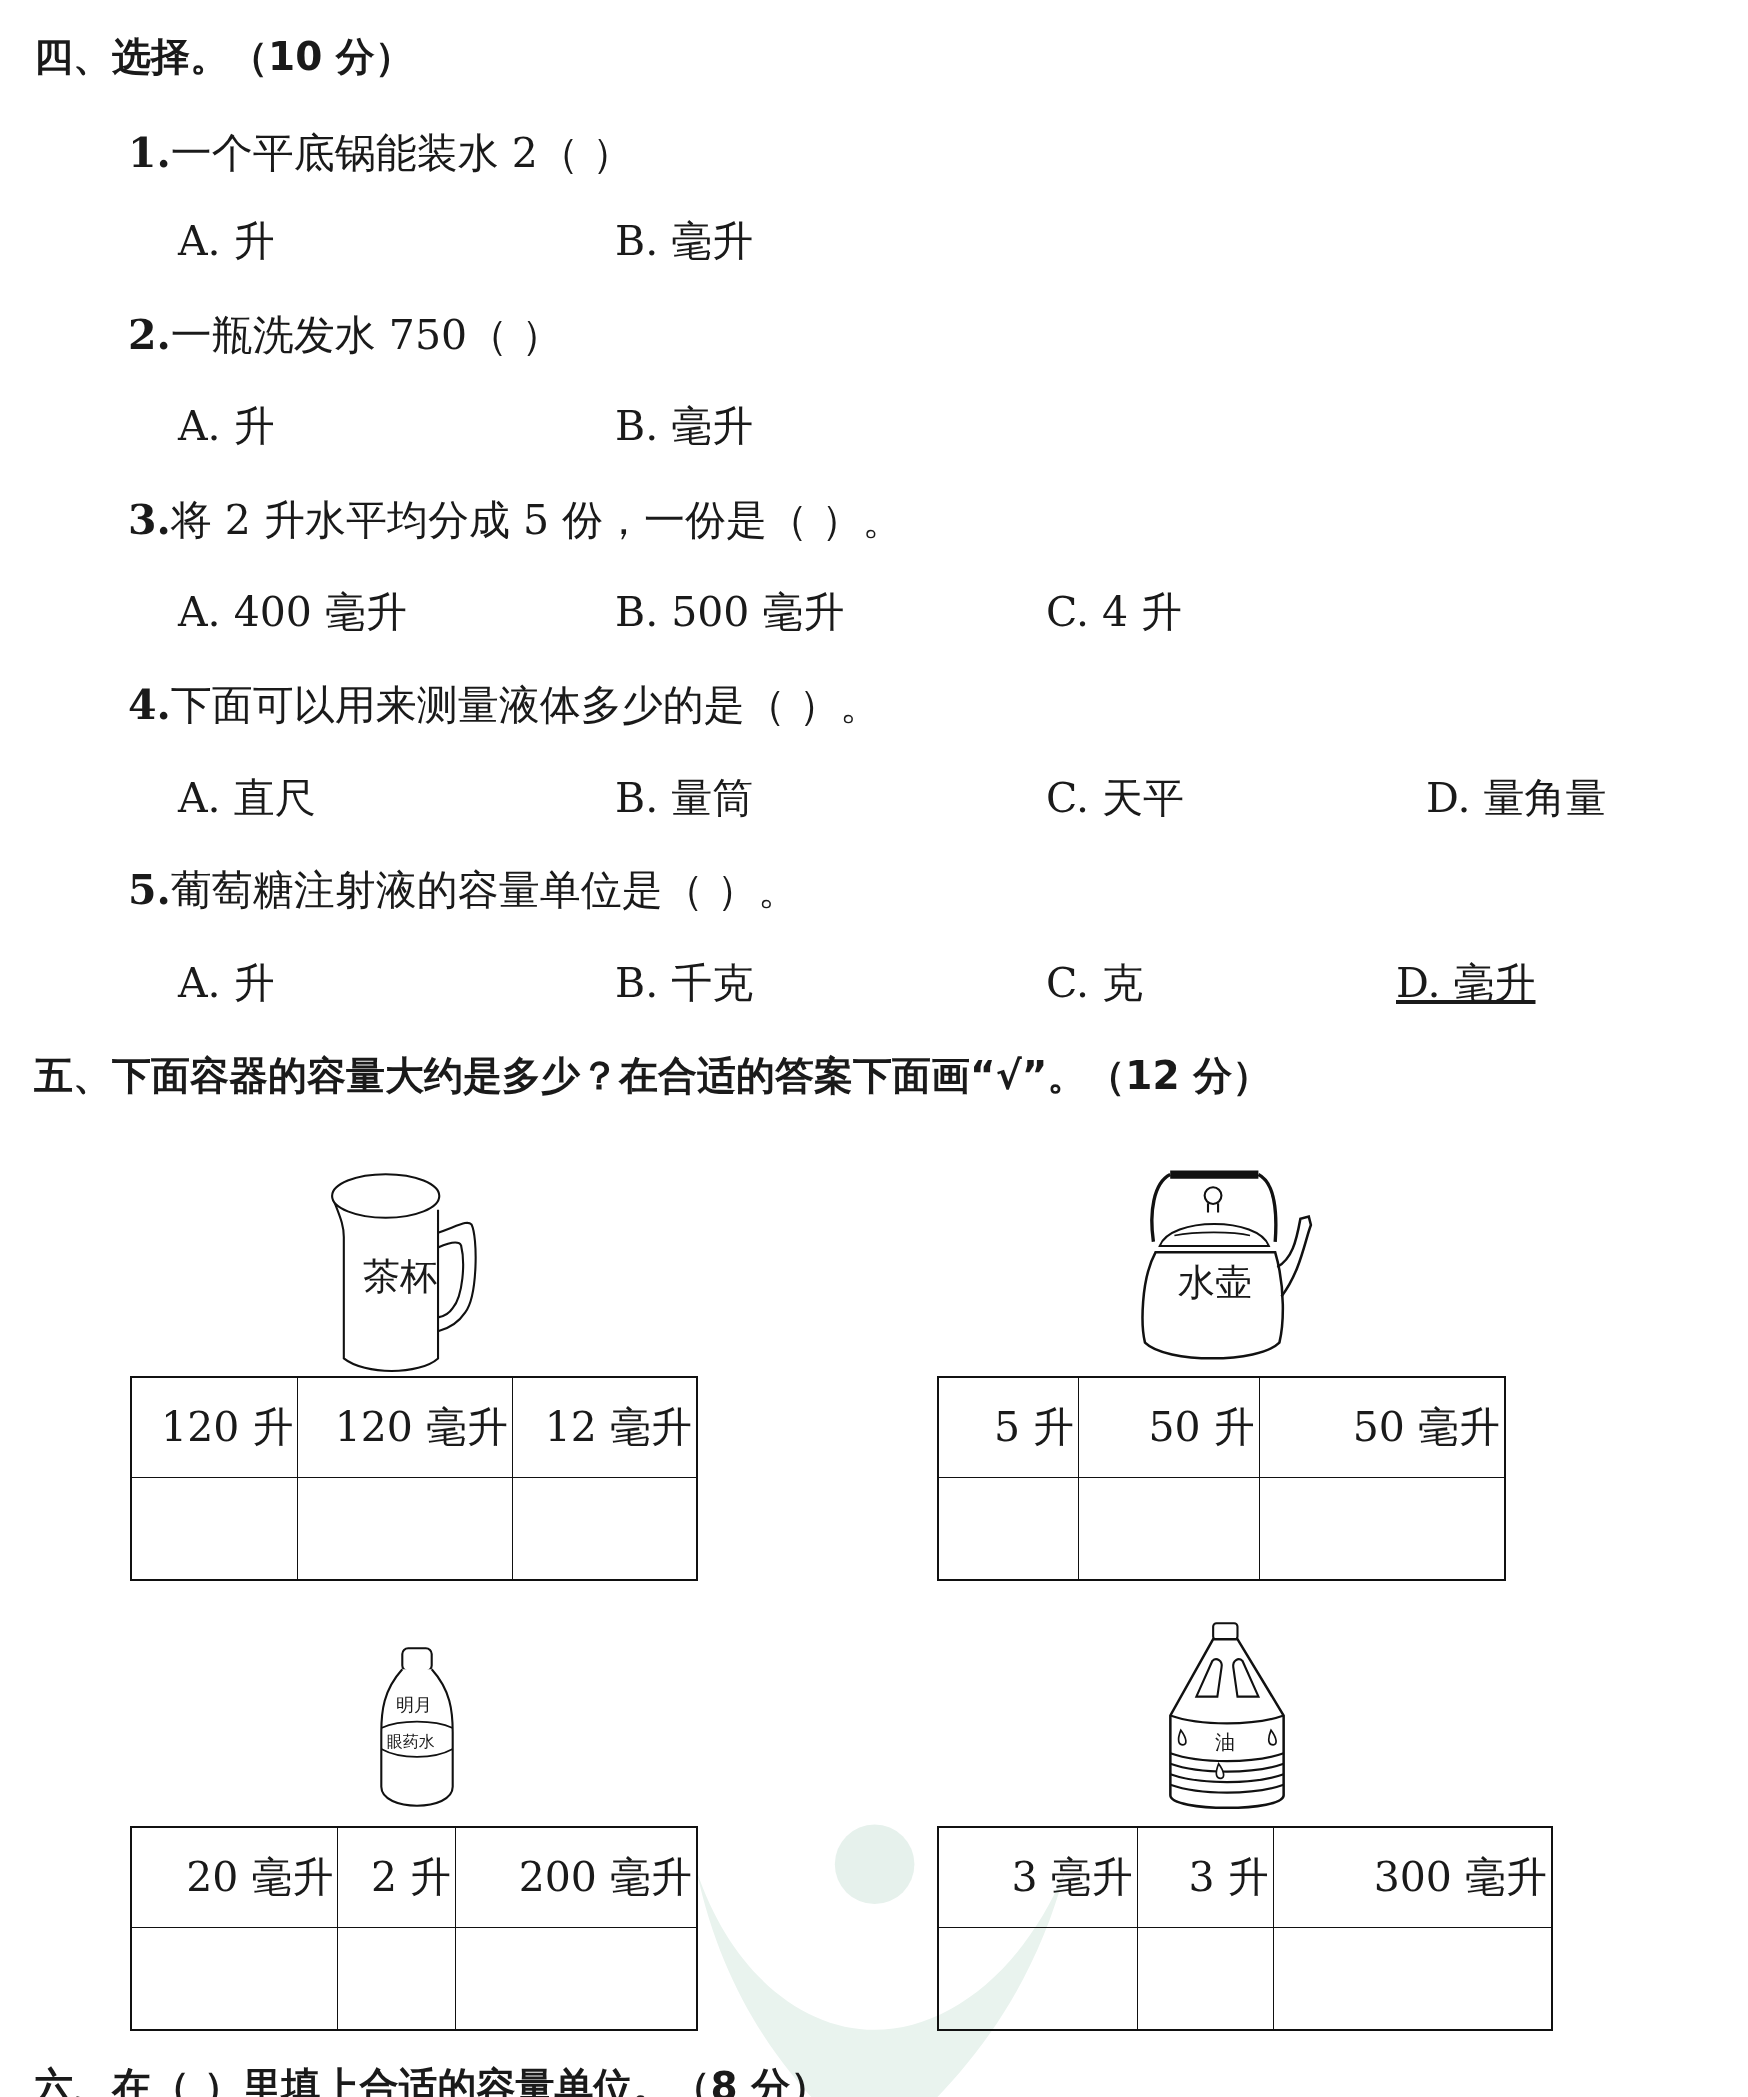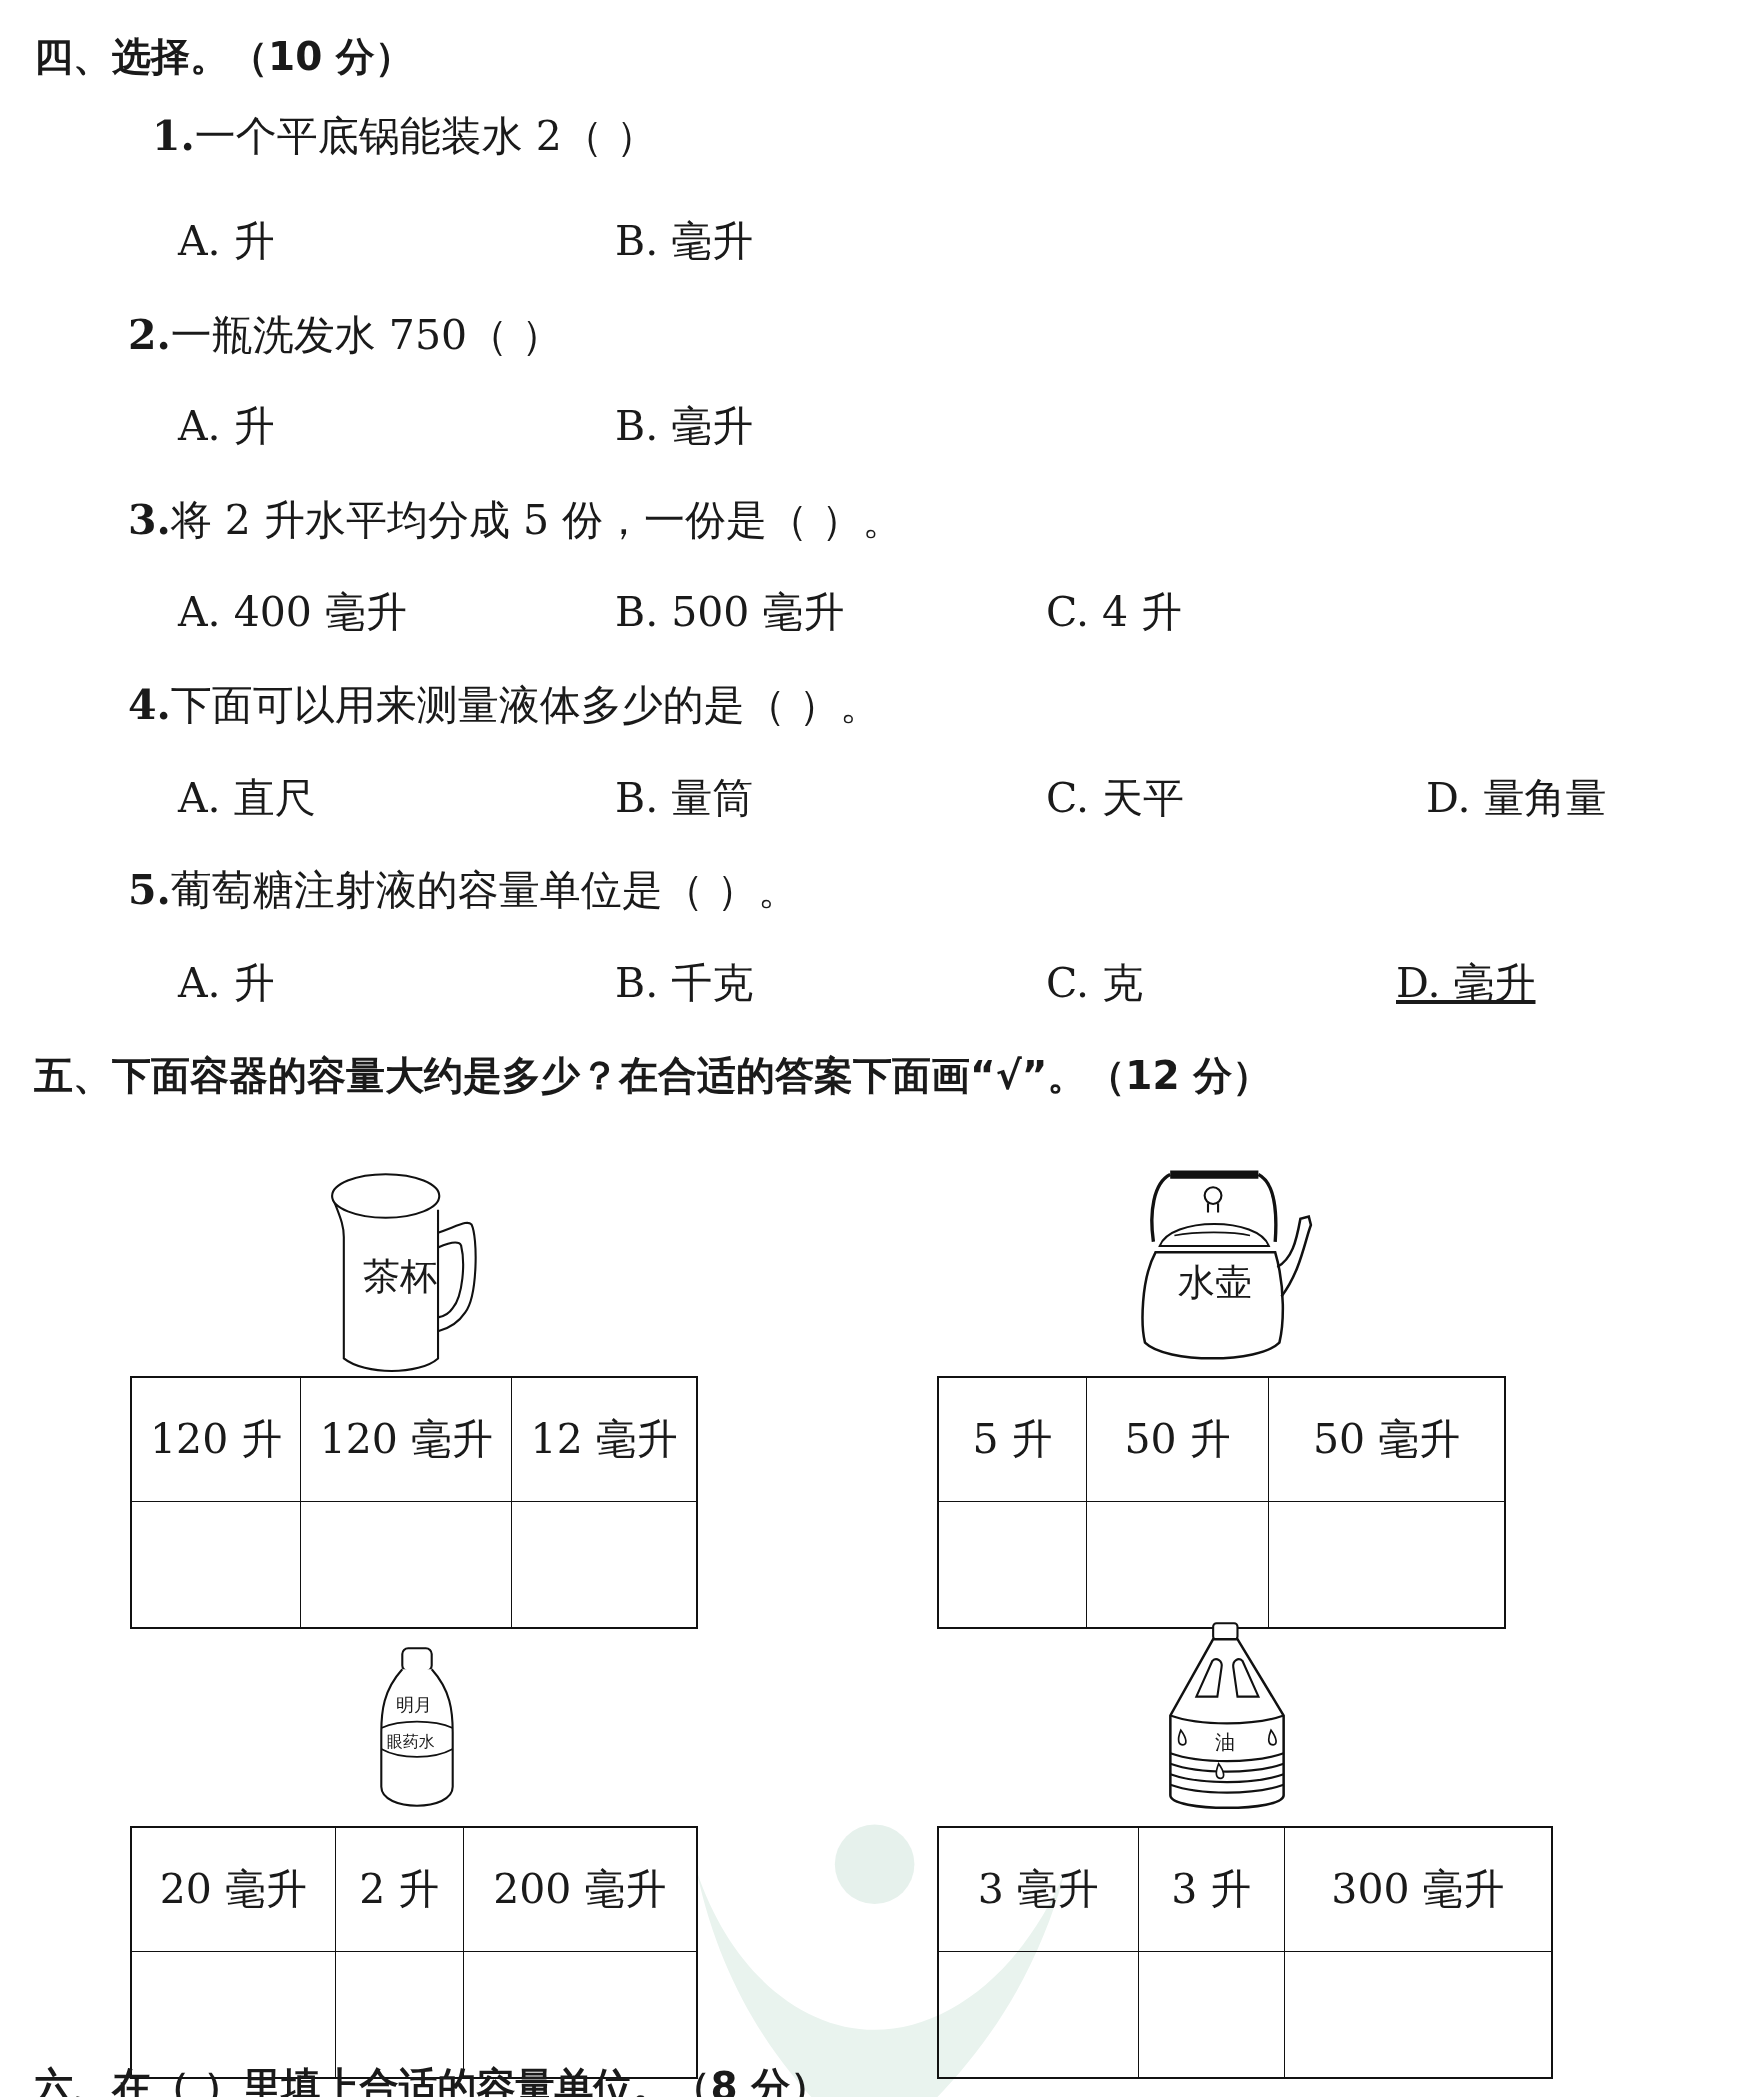--- a/index.html
+++ b/index.html
@@ -4,42 +4,42 @@
 <style>
   html, body { margin:0; padding:0; background:#ffffff; }
   body { width:1748px; height:2582px; position:relative; overflow:hidden;
          font-family:"DejaVu Serif", "Liberation Serif", serif; color:#1a1a1a; }
   .abs { position:absolute; white-space:nowrap; }
   .hdr { font-family:"DejaVu Sans", "Liberation Sans", sans-serif; font-weight:bold; font-size:39px; line-height:1;text-align:right; }
   .q { font-size:41px; line-height:1; }
   .q .num { font-weight:bold; }
   .opt { font-size:41px; line-height:1; }
   .tbl { position:absolute; border-collapse:collapse; border:2.5px solid #111; }
-  .tbl td { border:1.7px solid #111; text-align:center; vertical-align:middle;
-            font-size:41px; padding:16px; }
+  .tbl td { border:1.7px solid #111; text-align:right; vertical-align:middle;
+            font-size:41px; padding:4px; }
   .tbl tr.head td { height:91px; }
   .tbl tr.blank td { height:93px; }
   .pic { position:absolute; }
   .pic svg { width:100%; height:100%; overflow:visible; }
   .watermark { position:absolute; left:663px; top:1795px; width:440px; height:587px; pointer-events:none; }
 </style>
 </head>
 <body>
 
 <div class="watermark">
   <svg viewBox="0 0 1050 1400" style="position:absolute;left:0;top:0;width:440px;height:587px;">
     <circle cx="505" cy="165" r="95" fill="#e6f1ec"></circle>
     <path d="M80 180 C 160 560, 380 760, 505 860 C 620 760, 860 560, 960 180 C 860 420, 680 560, 505 560 C 330 560, 160 420, 80 180 Z" fill="#e9f3ee"></path>
   </svg>
 
 </div>
 
 <div class="abs hdr" style="left:34px;top:37px;">四、选择。（10 分）</div>
 
-<div class="abs q" style="left:128px;top:116px;margin-left:24px;">
+<div class="abs q" style="left:128px;top:133px;">
   <span class="num">1.</span><span>一个平底锅能装水 2（        ）</span>
 </div>
 <div class="abs opt" style="left:178px;top:221px;">A. 升</div>
 <div class="abs opt" style="left:615px;top:221px;">B. 毫升</div>
 
 <div class="abs q" style="left:128px;top:315px;">
   <span class="num">2.</span><span>一瓶洗发水 750（        ）</span>
 </div>
 <div class="abs opt" style="left:178px;top:406px;">A. 升</div>
 <div class="abs opt" style="left:615px;top:406px;">B. 毫升</div>

